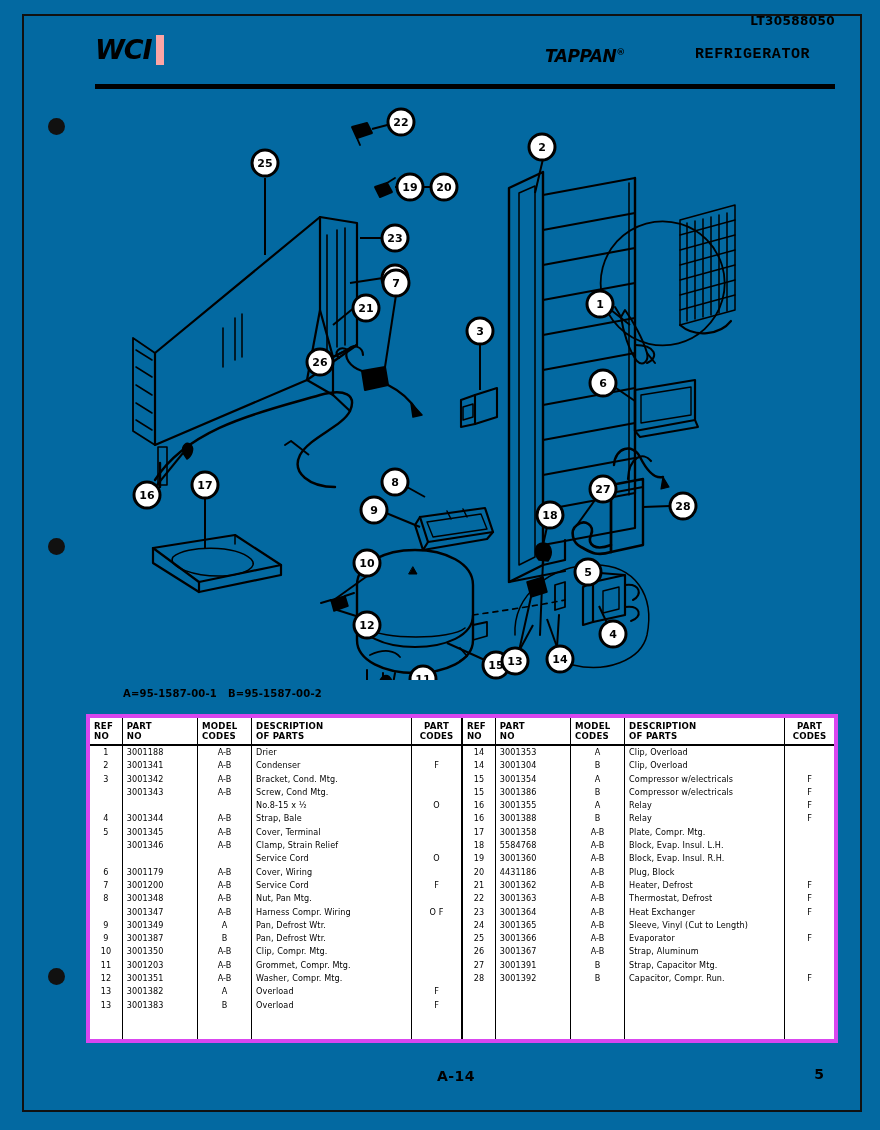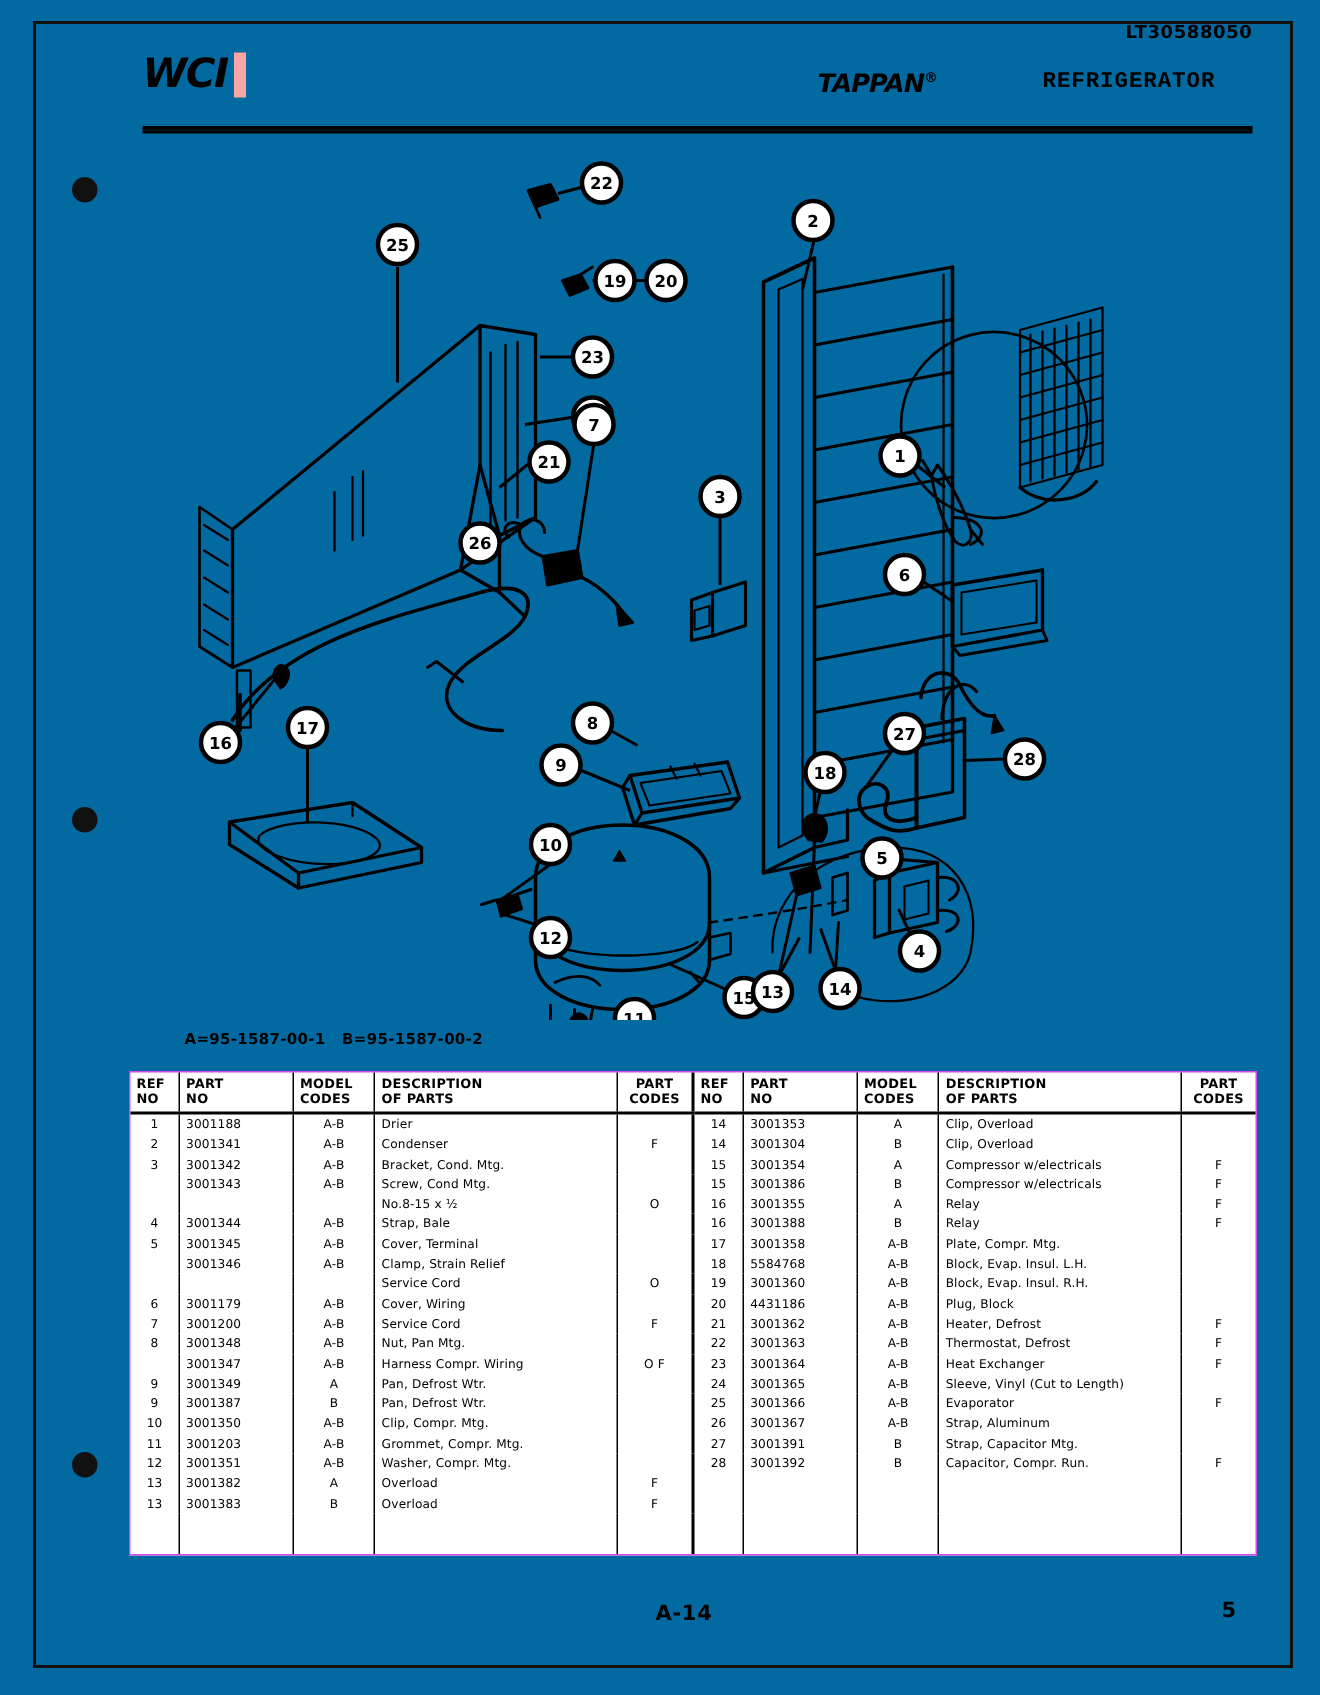--- a/index.html
+++ b/index.html
@@ -33,21 +33,21 @@
        height:5px;box-sizing:border-box;}
 
   
   .diagram{position:absolute;left:95px;top:95px;width:740px;height:585px;}
   .diagram svg{display:block;}
 
   .codeline{position:absolute;left:95px;top:688px;font-size:10px;font-weight:bold;letter-spacing:.2px;
        font-family:"DejaVu Sans",sans-serif;white-space:pre;margin-left:28px;}
 
   
-  .tbl{position:absolute;left:86px;top:714px;width:752px;border:1px solid #d946ef;box-sizing:border-box;background:#fff;}
+  .tbl{position:absolute;left:86px;top:714px;width:752px;border:4px solid #d946ef;box-sizing:border-box;background:#fff;}
   table{border-collapse:collapse;width:100%;font-family:"DejaVu Sans",sans-serif;font-size:8.1px;}
   th,td{padding:0;vertical-align:top;}
   .hdrrow th{font-size:8.6px;font-weight:bold;text-align:left;padding:3px 0 3px 4px;line-height:10px;
       border-bottom:2px solid #000;letter-spacing:.2px;}
   .hdrrow th.ctr{text-align:center;padding-left:0;}
   td{padding:1px 0 1px 4px;line-height:11.3px;height:11.3px;letter-spacing:.1px;}
   td.ctr{text-align:center;padding-left:0;}
   .vb{border-left:1px solid #000;}
   .vbhv{border-left:2px solid #000;}
   .c-ref{width:26px;}

